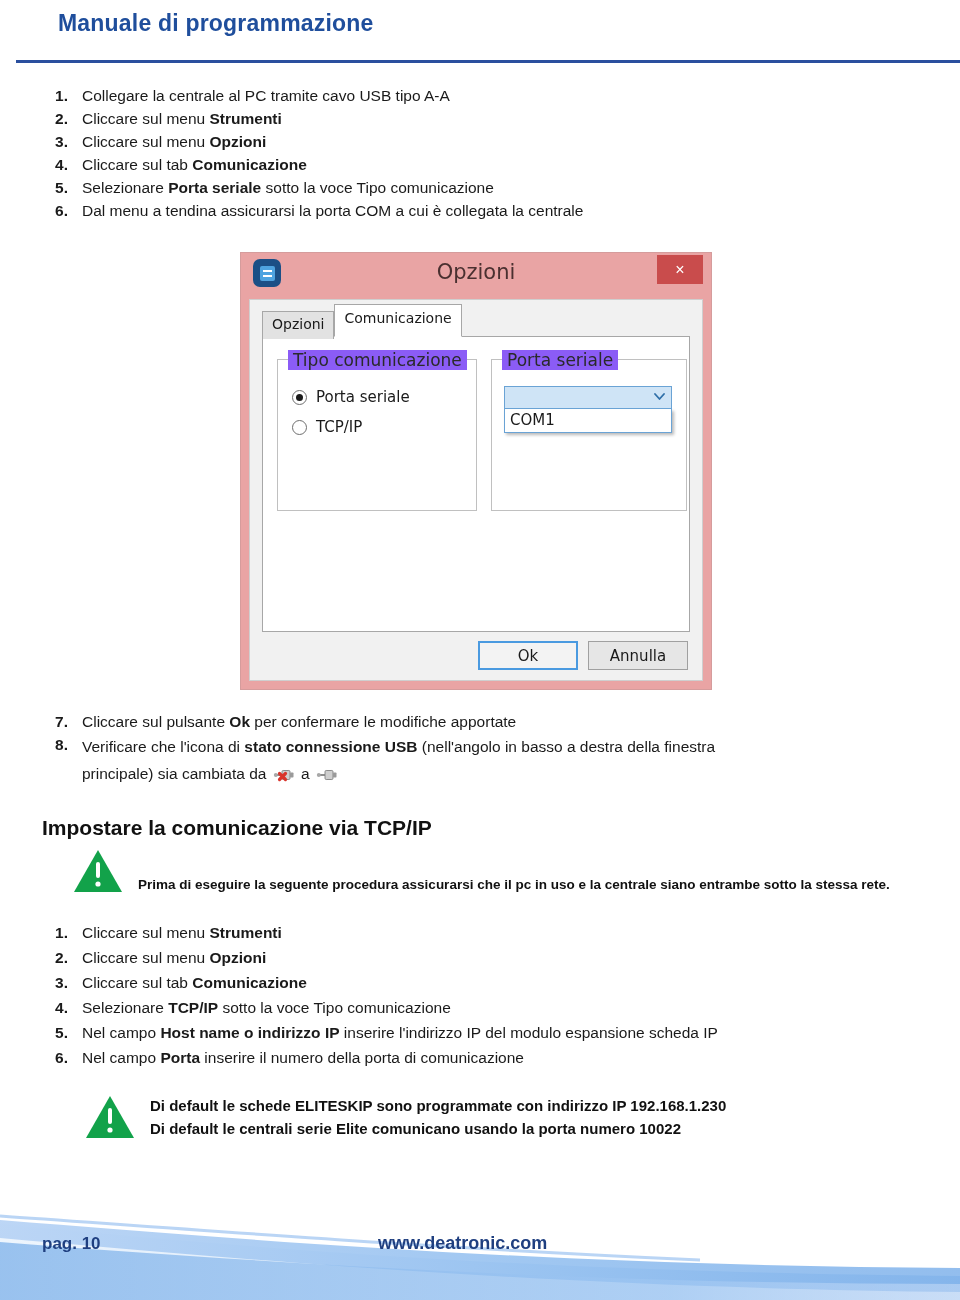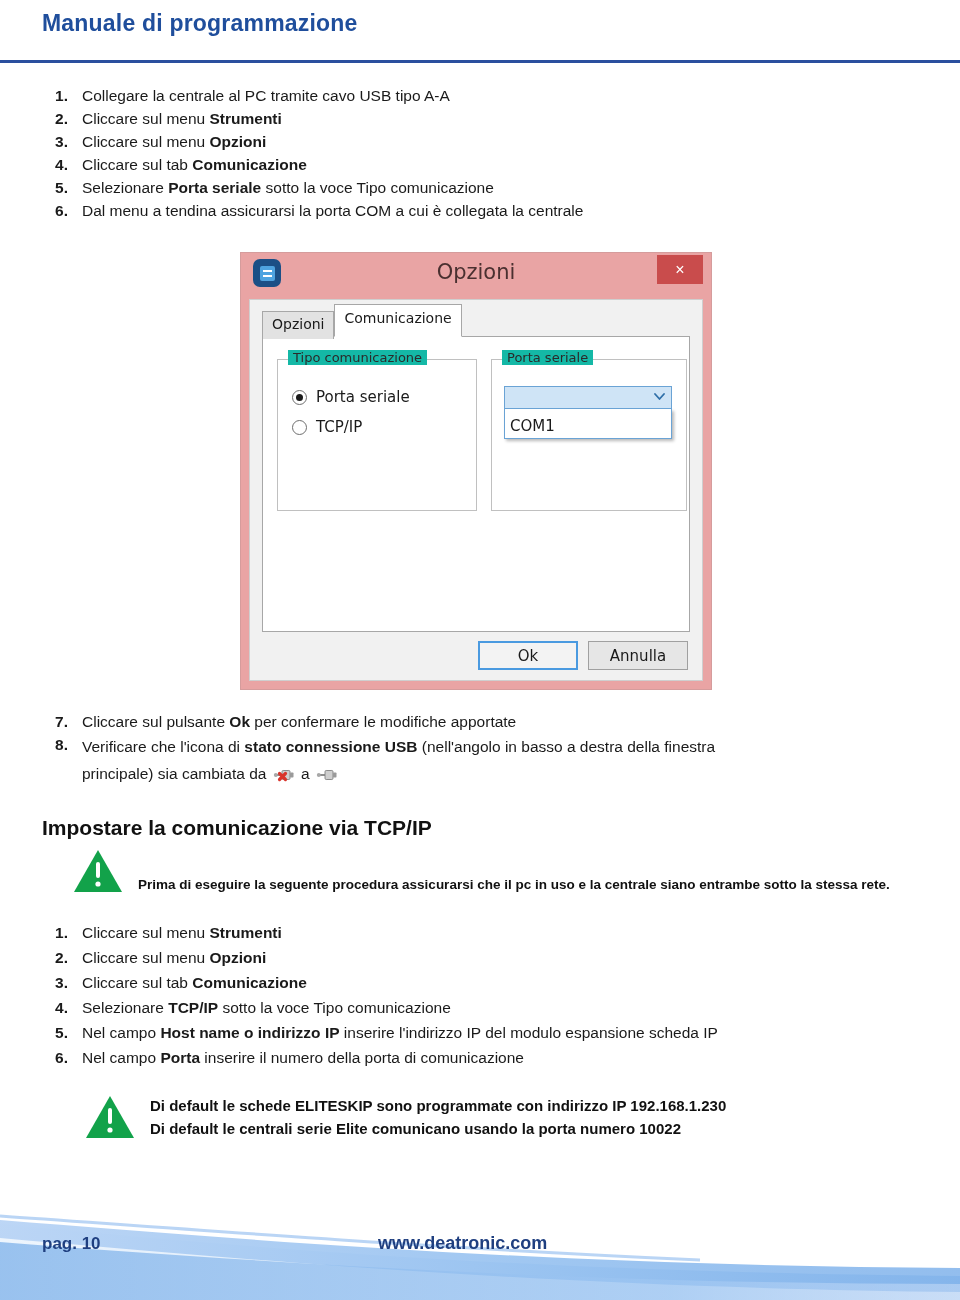--- a/index.html
+++ b/index.html
@@ -12,21 +12,21 @@
     background: #ffffff;
     font-family: "Liberation Sans", sans-serif;
     position: relative;
     overflow: hidden;
     color: #1a1a1a;
   }
 
   
   .page-header {
     position: absolute;
-    left: 0; top: 0;
+    left: 16px; top: 0;
     width: 924px;
     height: 66px;
     text-align: center;
   }
   .doc-title {
     position: absolute;
     left: 42px;
     top: 10px;
     font-size: 23px;
     font-weight: bold;
@@ -206,23 +206,23 @@
   .groupbox {
     position: absolute;
     border: 1px solid #c0c0c0;
     background: #ffffff;
     box-sizing: border-box;
   }
   .groupbox > .gb-legend {
     position: absolute;
     top: -10px;
     left: 10px;
-    background: #14b8a6;
+    background: #8b5cf6;
     padding: 0 5px;
-    font-size: 13px;
+    font-size: 17px;
     color: #2a2a2a;
     white-space: nowrap;
     font-family: "DejaVu Sans", sans-serif;
   }
   #gb-tipo {
     left: 14px;
     top: 22px;
     width: 200px;
     height: 152px;
   }
@@ -285,21 +285,21 @@
   }
   .combo-arrow svg { display: block; }
   .combo-list {
     border: 1px solid #6aa3d5;
     border-top: none;
     background: #ffffff;
     box-shadow: 2px 2px 3px rgba(0,0,0,0.28);
   }
   .combo-option {
     font-size: 15px;
-    padding: 8px 5px 3px 5px;
+    padding: 2px 5px 3px 5px;
     color: #1a1a1a;
     font-family: "DejaVu Sans", sans-serif;
     white-space: nowrap;
   }
 
   
   .dlg-buttons {
     position: absolute;
     right: 14px;
     bottom: 10px;

